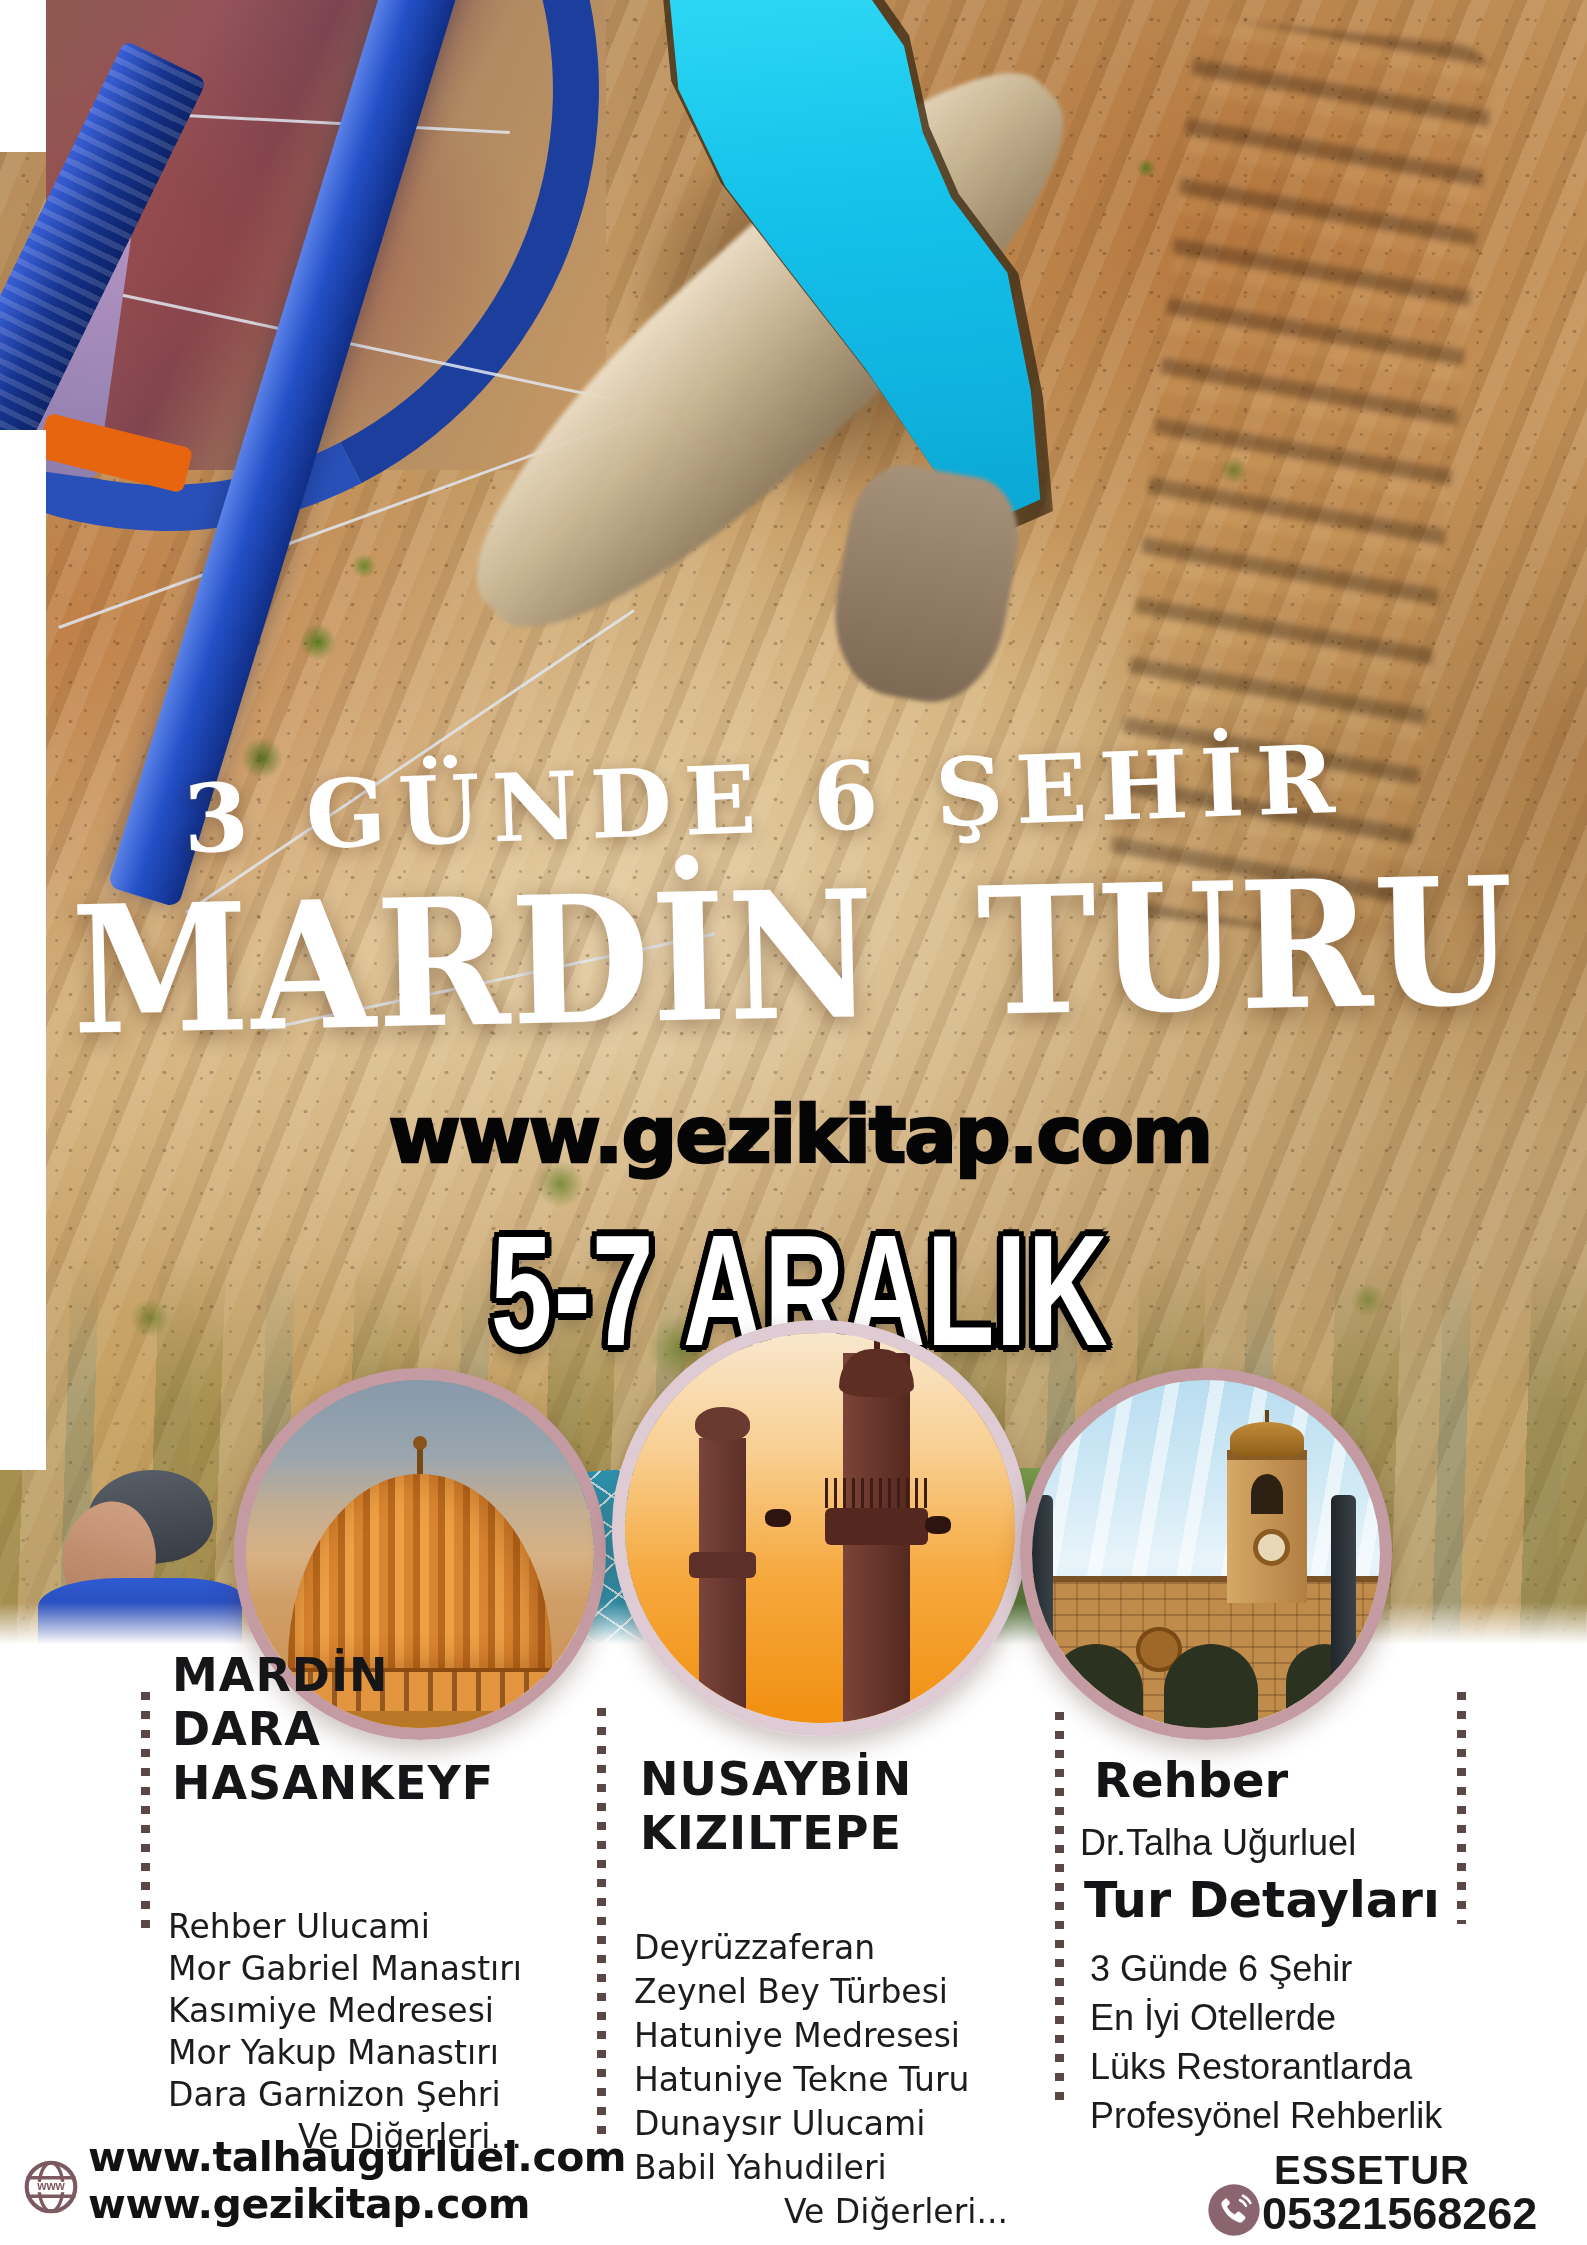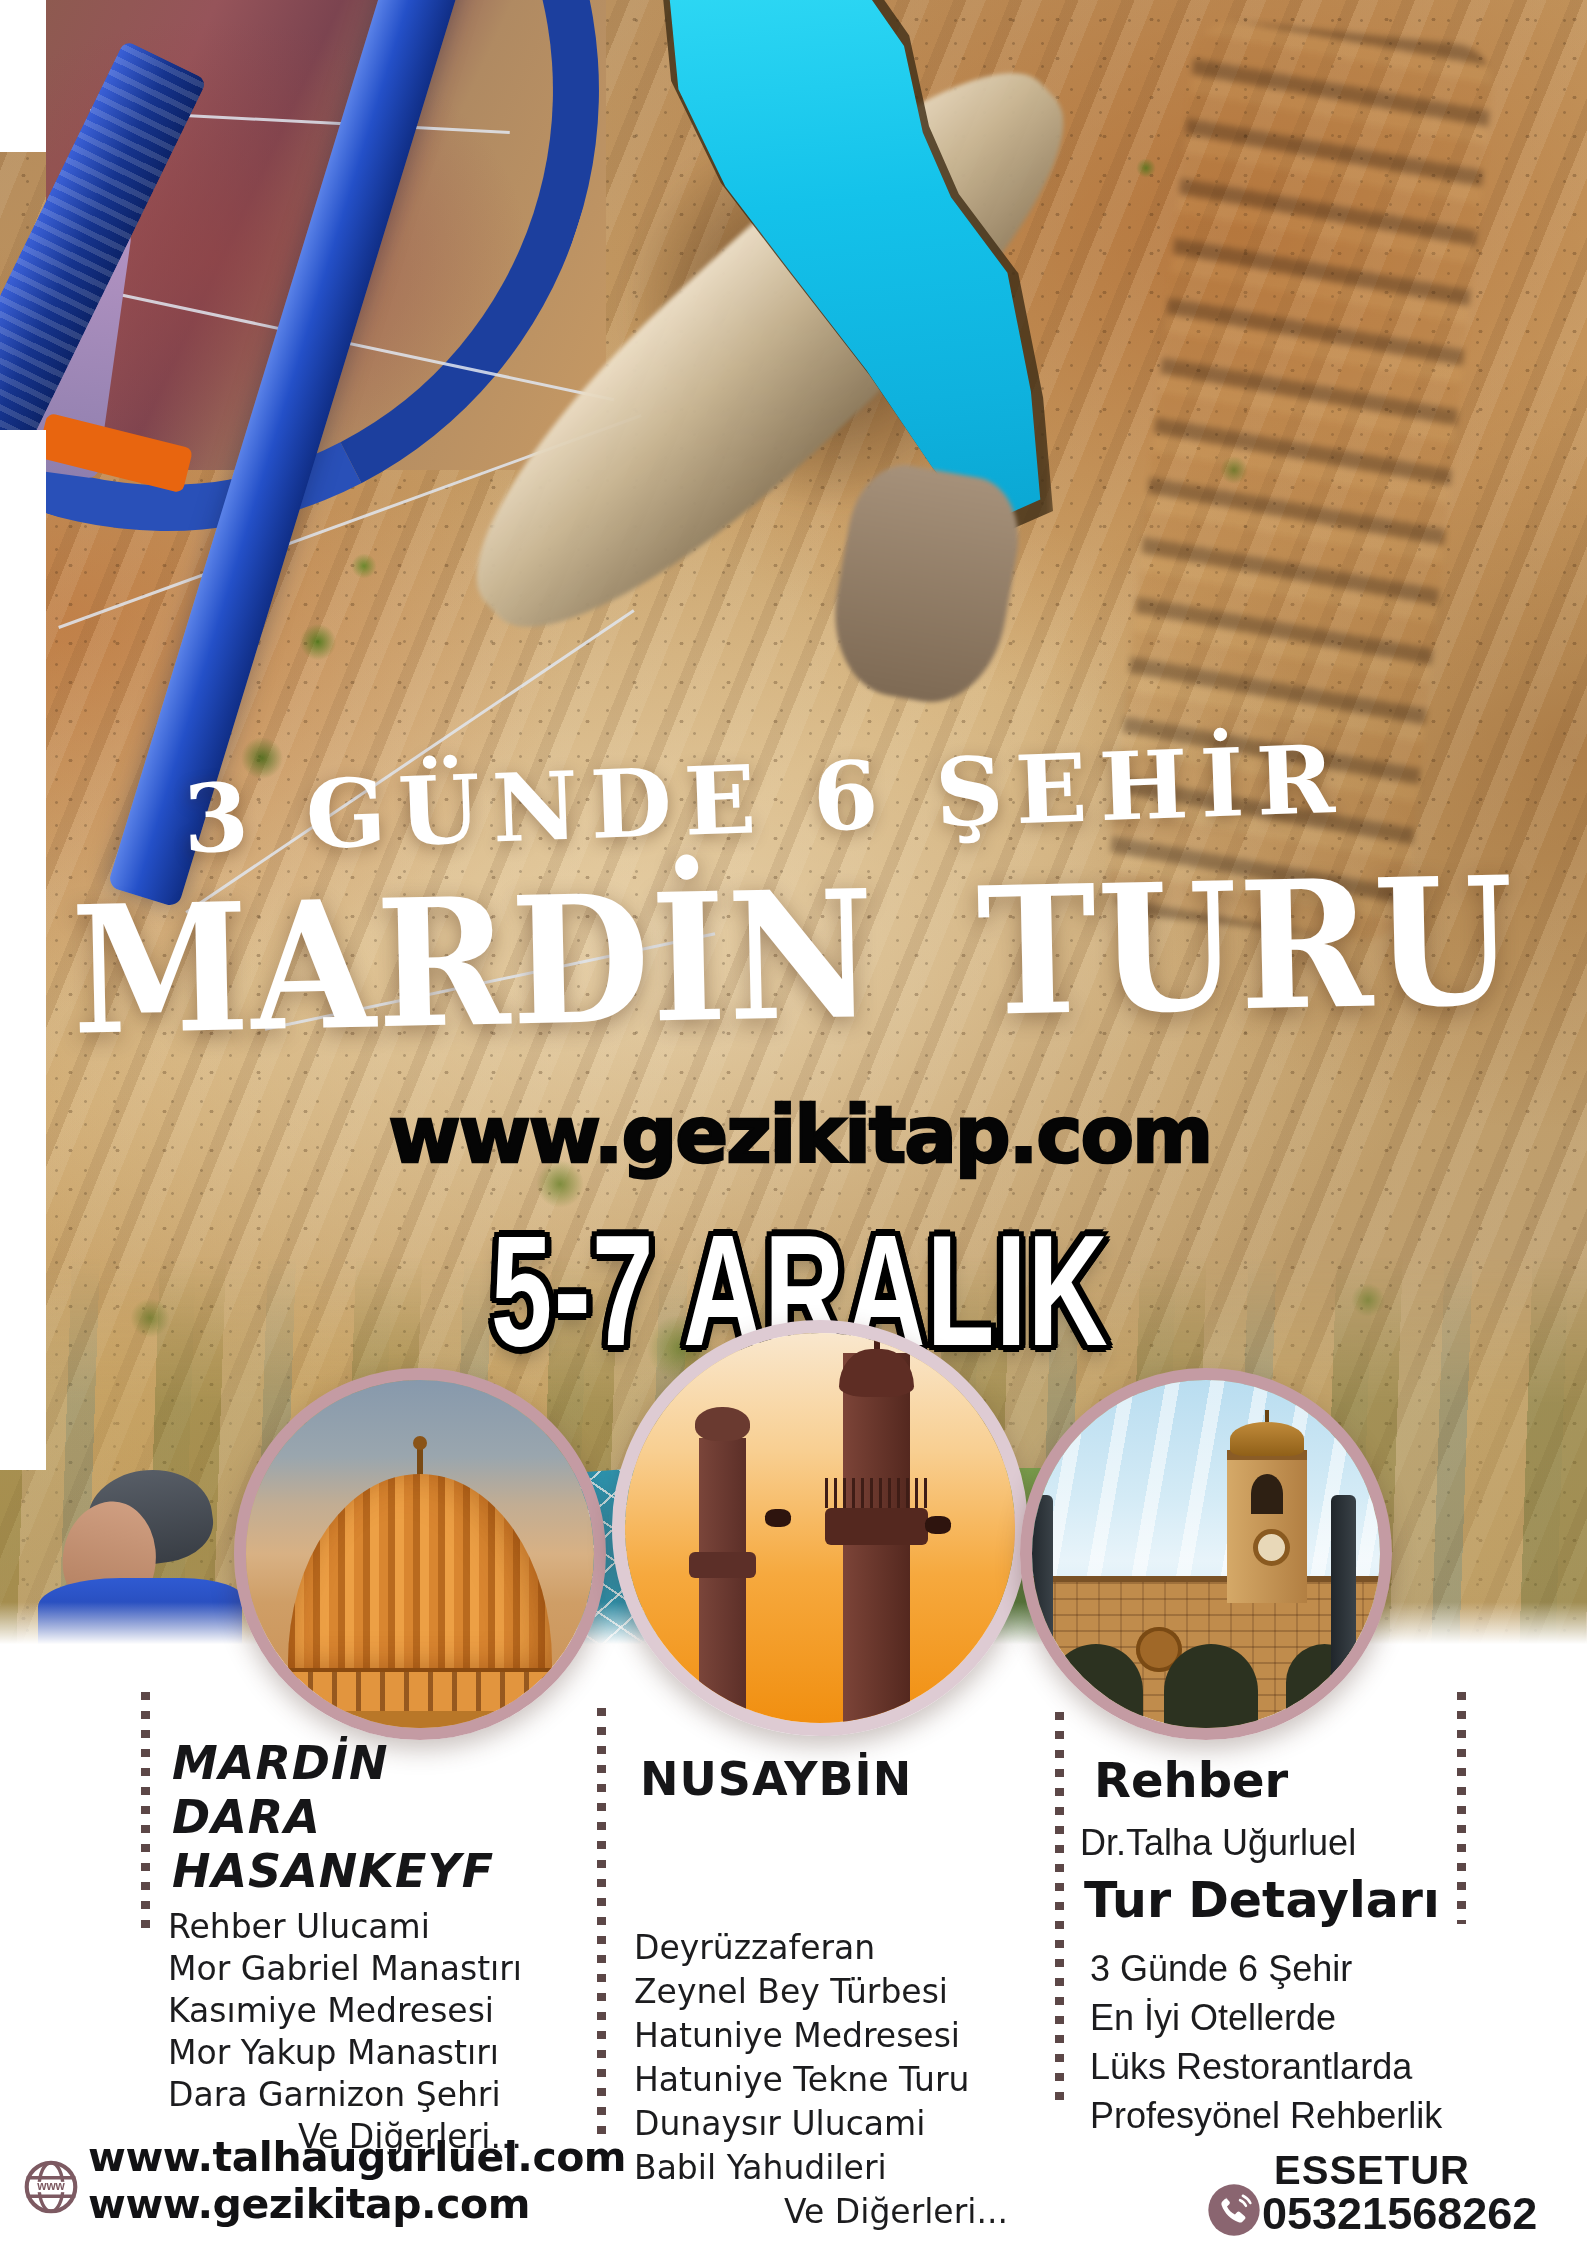--- a/index.html
+++ b/index.html
@@ -175,21 +175,21 @@
 
   
   .dots{width:9px;background-image:repeating-linear-gradient(180deg,
       #5c4747 0px,#5c4747 8px, transparent 8px, transparent 19px);}
   .d1{left:141px;top:1692px;height:242px;}
   .d2{left:597px;top:1708px;height:426px;}
   .d3{left:1055px;top:1712px;height:396px;}
   .d4{left:1457px;top:1692px;height:232px;}
   .colhead{font-family:"DejaVu Sans",sans-serif;font-weight:bold;color:#161618;
     font-size:46px;line-height:54px;letter-spacing:1px;}
-  .h1{left:172px;top:1736px;font-style:italic;}
+  .h1{left:172px;top:1648px;}
   .h2{left:640px;top:1752px;}
   .list{font-family:"DejaVu Sans",sans-serif;color:#1c1c1e;font-size:33px;line-height:42px;}
   .l1{left:168px;top:1906px;width:430px;}
   .l2{left:634px;top:1926px;width:460px;line-height:44px;}
   .l1 .indent{padding-left:130px;}
   .l2 .indent{padding-left:150px;}
   .rehber{left:1094px;top:1752px;font-family:"DejaVu Sans",sans-serif;font-weight:bold;
     font-size:48px;color:#141416;}
   .guide{left:1080px;top:1822px;font-size:36px;color:#1c1c1e;font-family:"Liberation Sans",sans-serif;}
   .turdet{left:1084px;top:1872px;font-family:"DejaVu Sans",sans-serif;font-weight:bold;
@@ -304,20 +304,21 @@
     <div>Rehber Ulucami</div>
     <div>Mor Gabriel Manastırı</div>
     <div>Kasımiye Medresesi</div>
     <div>Mor Yakup Manastırı</div>
     <div>Dara Garnizon Şehri</div>
     <div class="indent">Ve Diğerleri...</div>
   </div>
 
   <div class="abs colhead h2">
     <div>NUSAYBİN</div>
+    <div>KIZILTEPE</div>
   </div>
   <div class="abs list l2">
     <div>Deyrüzzaferan</div>
     <div>Zeynel Bey Türbesi</div>
     <div>Hatuniye Medresesi</div>
     <div>Hatuniye Tekne Turu</div>
     <div>Dunaysır Ulucami</div>
     <div>Babil Yahudileri</div>
     <div class="indent">Ve Diğerleri...</div>
   </div>

